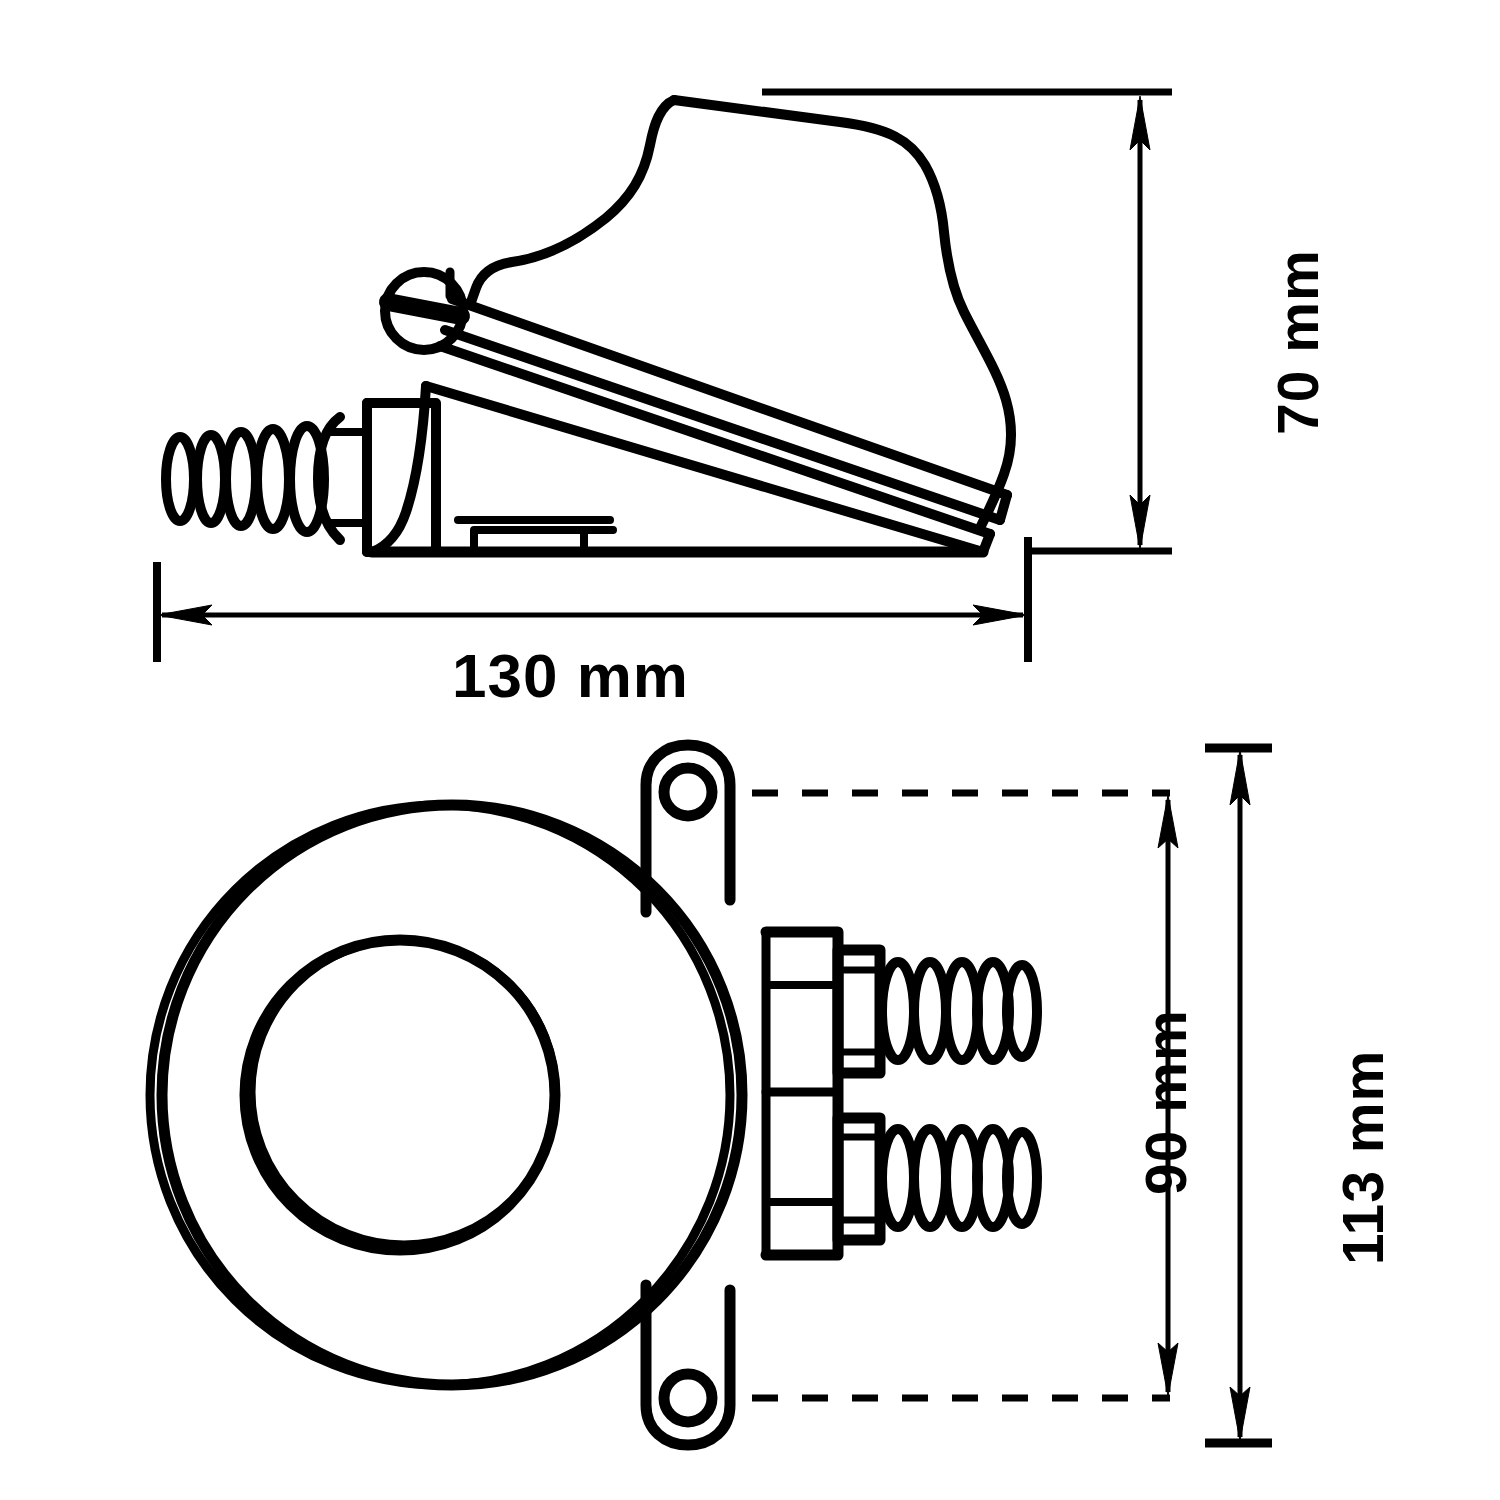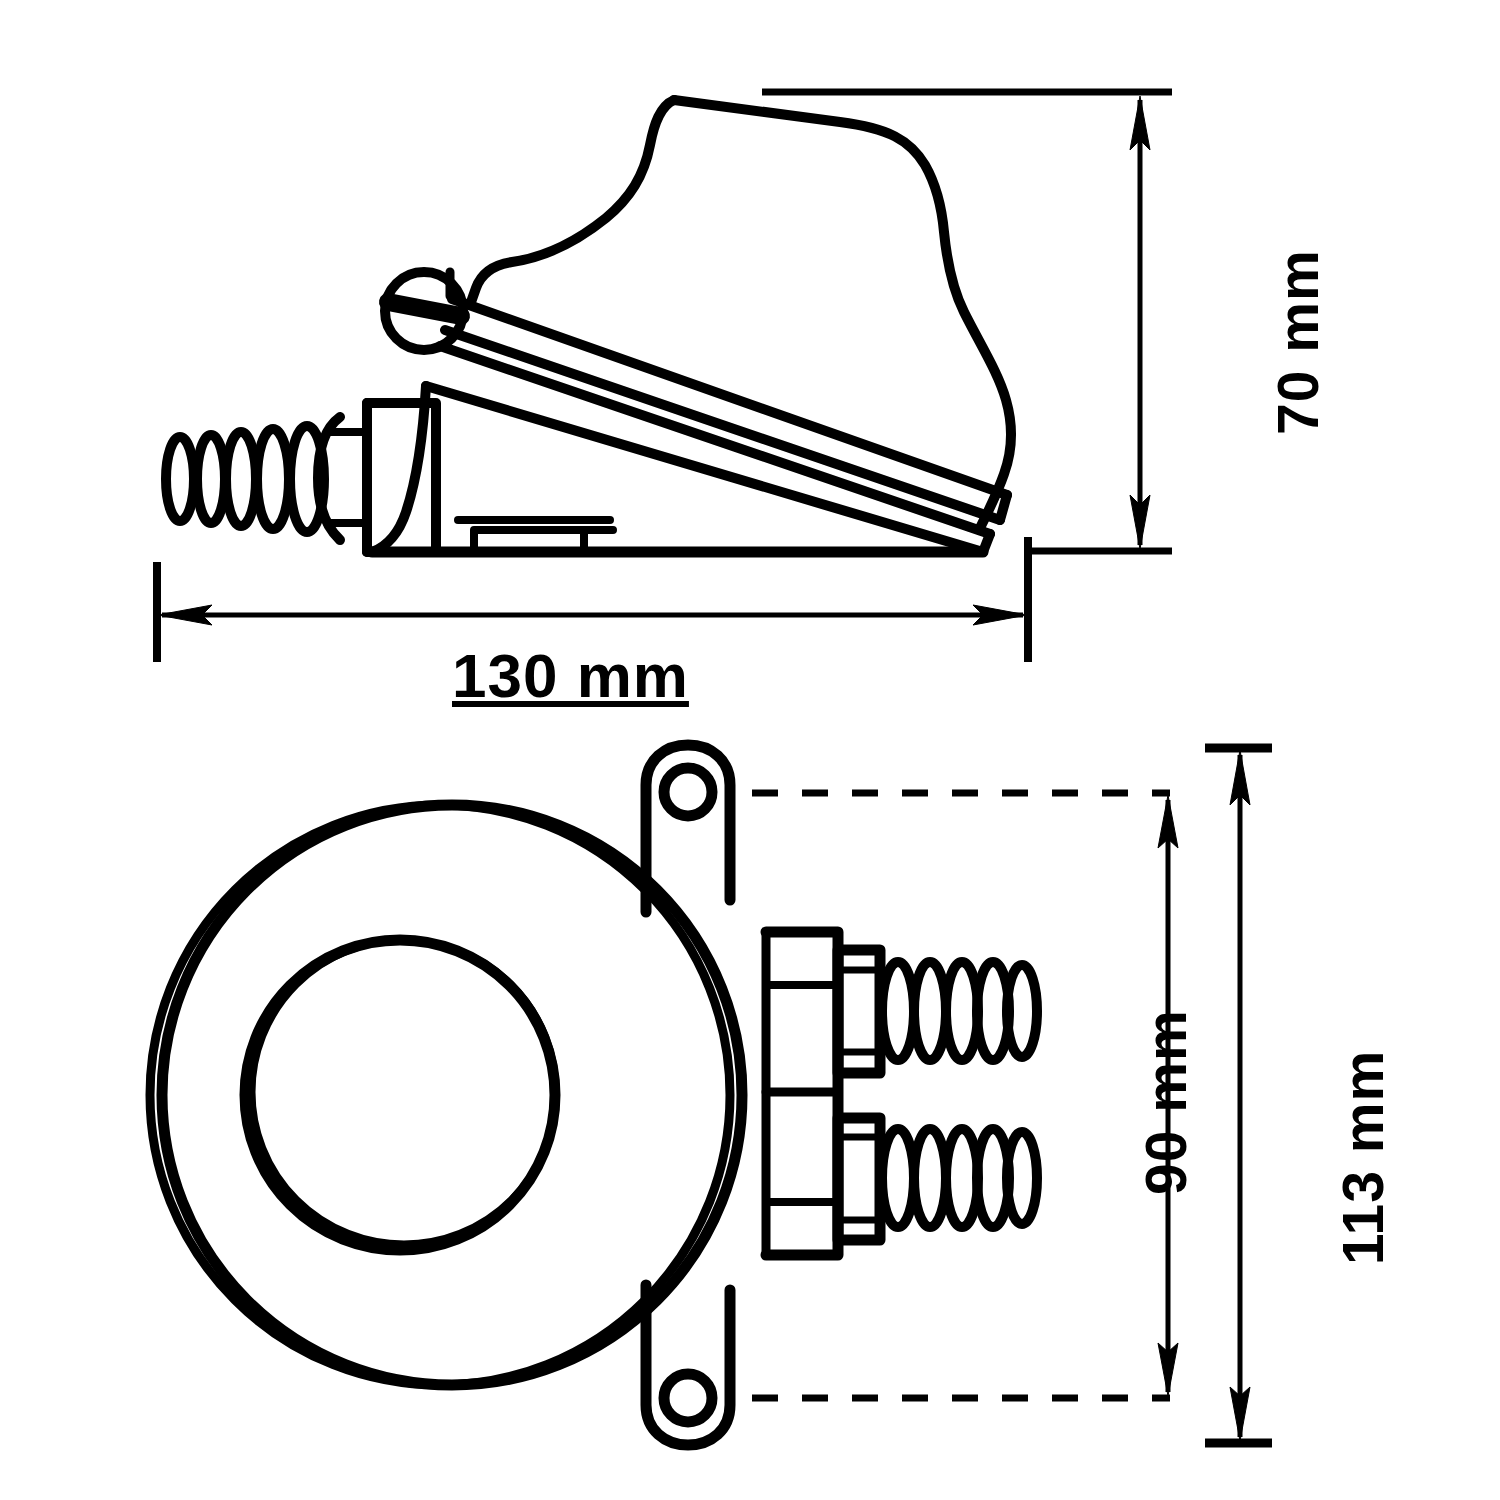--- a/index.html
+++ b/index.html
@@ -26,21 +26,20 @@
   }
   .dim-label {
     position: absolute;
     color: #000000;
     font-family: "Liberation Sans", sans-serif;
     font-weight: 700;
     white-space: nowrap;
     letter-spacing: 1px;
     line-height: 1;
     user-select: none;
-    text-decoration: underline;
   }
   #label-130 {
     left: 452px;
     top: 645px;
     font-size: 62px;
   }
   #label-70-wrap {
     position: absolute;
     left: 1265px;
     top: 435px;

